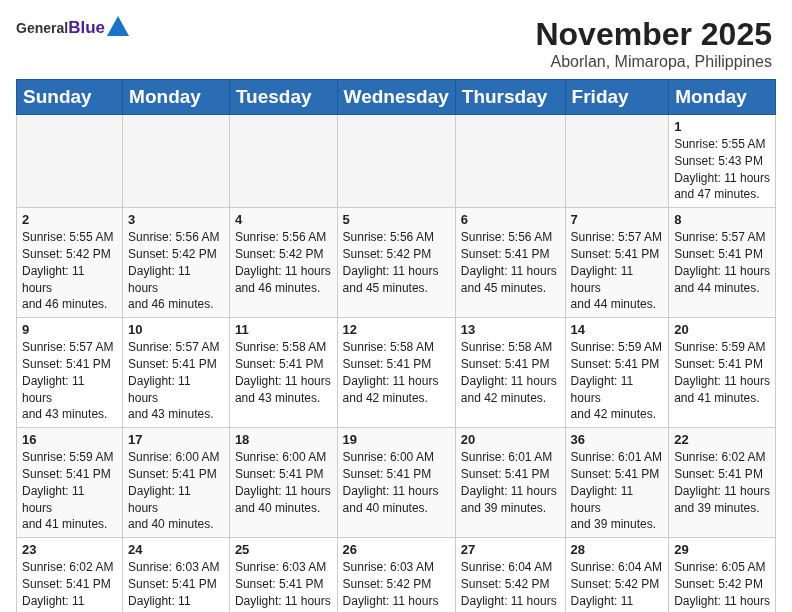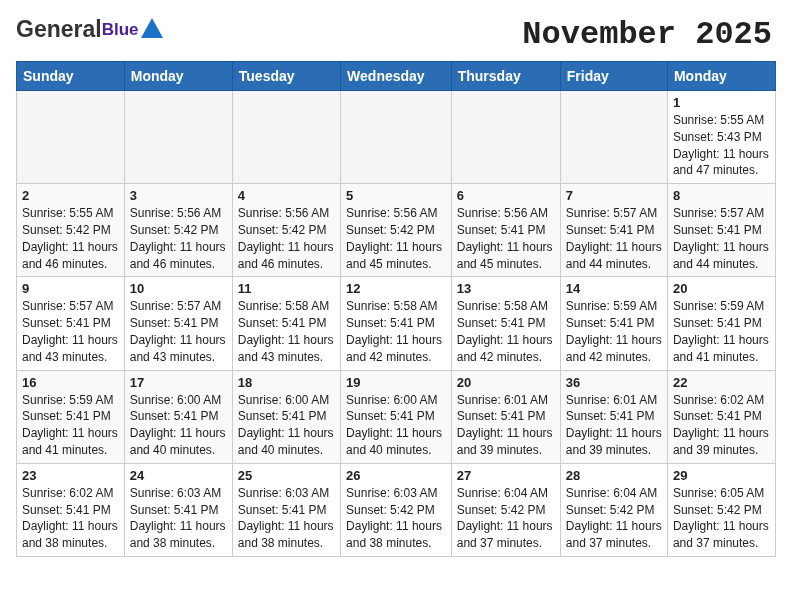--- a/index.html
+++ b/index.html
@@ -12,38 +12,37 @@
     }
     .header {
       text-align: right;
       margin-bottom: 4px;
       padding-right: 4px;
     }
     .header h1 {
       font-size: 32px;
       font-weight: bold;
       color: #222;
-      font-family: Liberation Mono, monospace;
     }
     .header h2 {
       font-size: 16px;
       font-weight: normal;
       color: #444;
     }
     .calendar-table {
       width: 100%;
       border-collapse: collapse;
       border: 1px solid #ccc;
     }
     .calendar-table th {
       background-color: #2a6db5;
       color: #fff;
       text-align: left;
       padding: 6px 6px;
-      font-size: 14px;
+      font-size: 19px;
       border: 1px solid #1a5a9a;
     }
     .calendar-table td {
       vertical-align: top;
       border: 1px solid #ccc;
       padding: 4px 5px;
       width: 113px;
       min-height: 70px;
       font-size: 10.5px;
       color: #222;
@@ -77,21 +76,21 @@
       position: absolute;
       left: 0;
       top: 0;
     }
     .logo-word {
       display: flex;
       align-items: center;
       gap: 0;
     }
     .logo-general {
-      font-size: 23px;
+      font-size: 14px;
       font-weight: bold;
       color: #333;
     }
     .logo-blue {
       font-size: 17px;
       font-weight: bold;
       color: #4c1d95;
     }
     .logo-icon {
       display: inline-block;
@@ -109,20 +108,21 @@
         <span class="logo-blue">Blue</span>
       <span class="logo-icon">
         <svg width="22" height="20" viewBox="0 0 22 20">
           <polygon points="11,0 22,20 0,20" fill="#1a73c9"></polygon>
         </svg>
       </span>
     </div>
   </div>
   <div class="header">
     <h1>November 2025</h1>
+    <h2>Aborlan, Mimaropa, Philippines</h2>
   </div>
 </div>
 
 <table class="calendar-table">
   <thead>
     <tr>
     <th>Sunday</th>
         <th>Monday</th>
         <th>Tuesday</th>
         <th>Wednesday</th>

